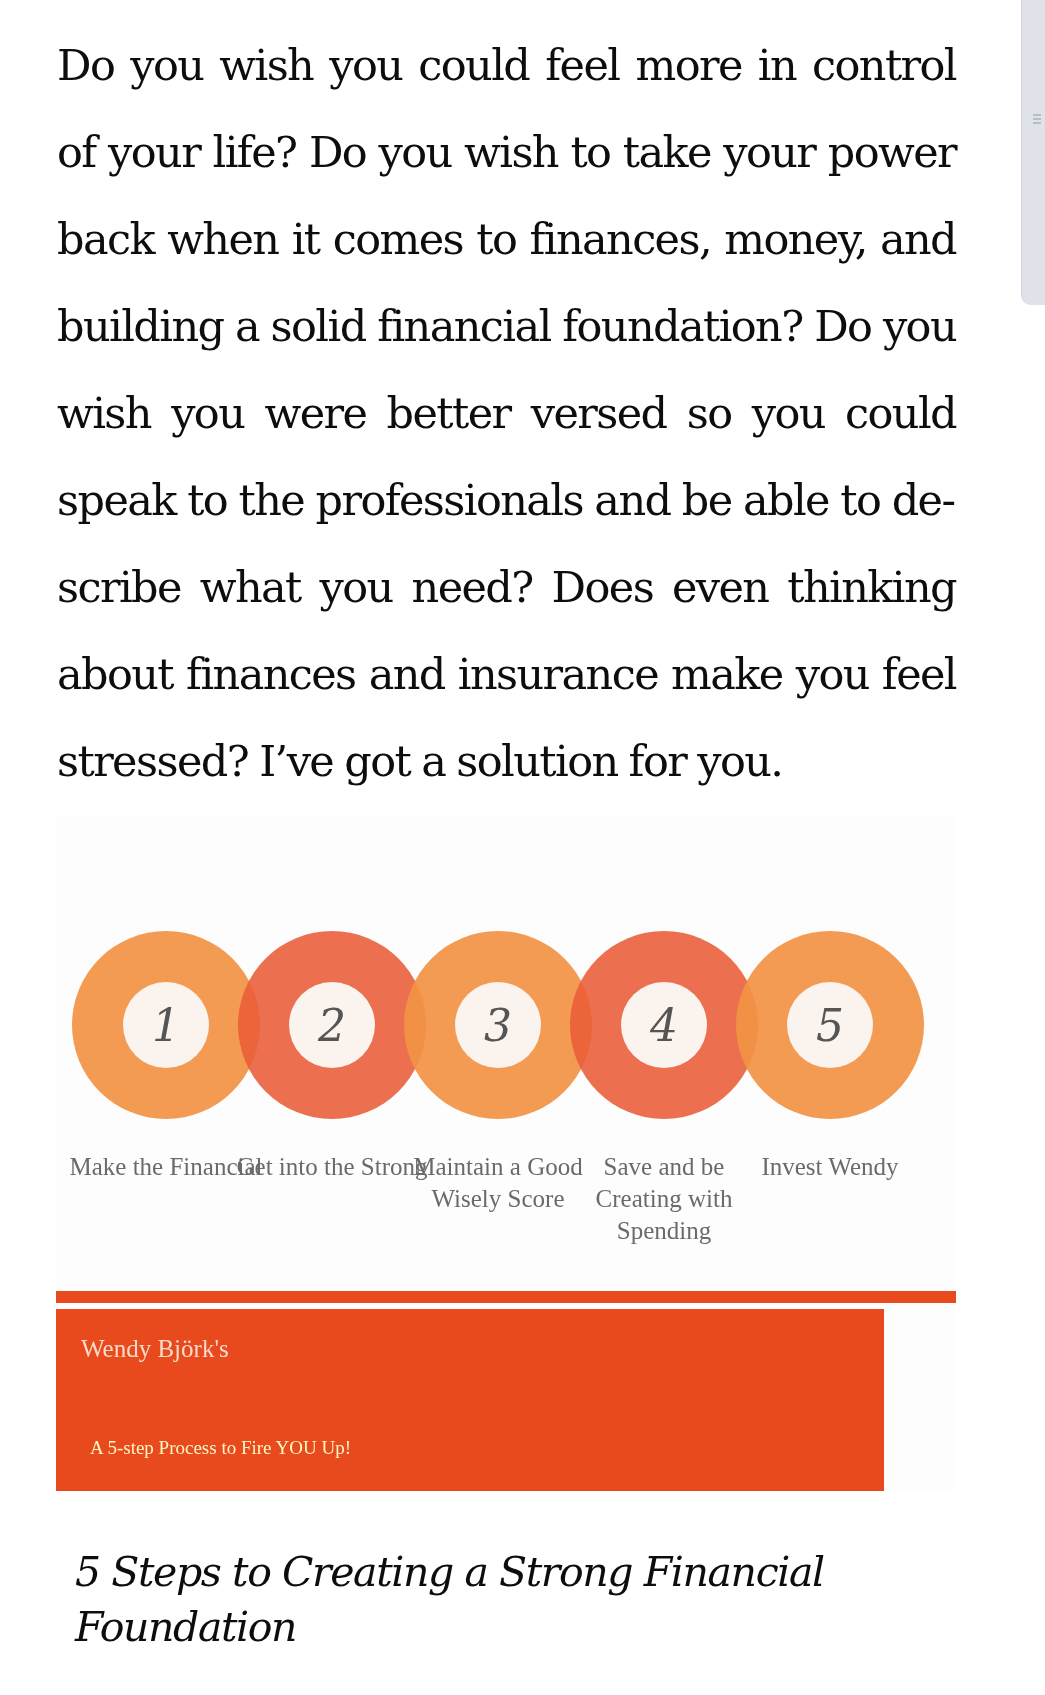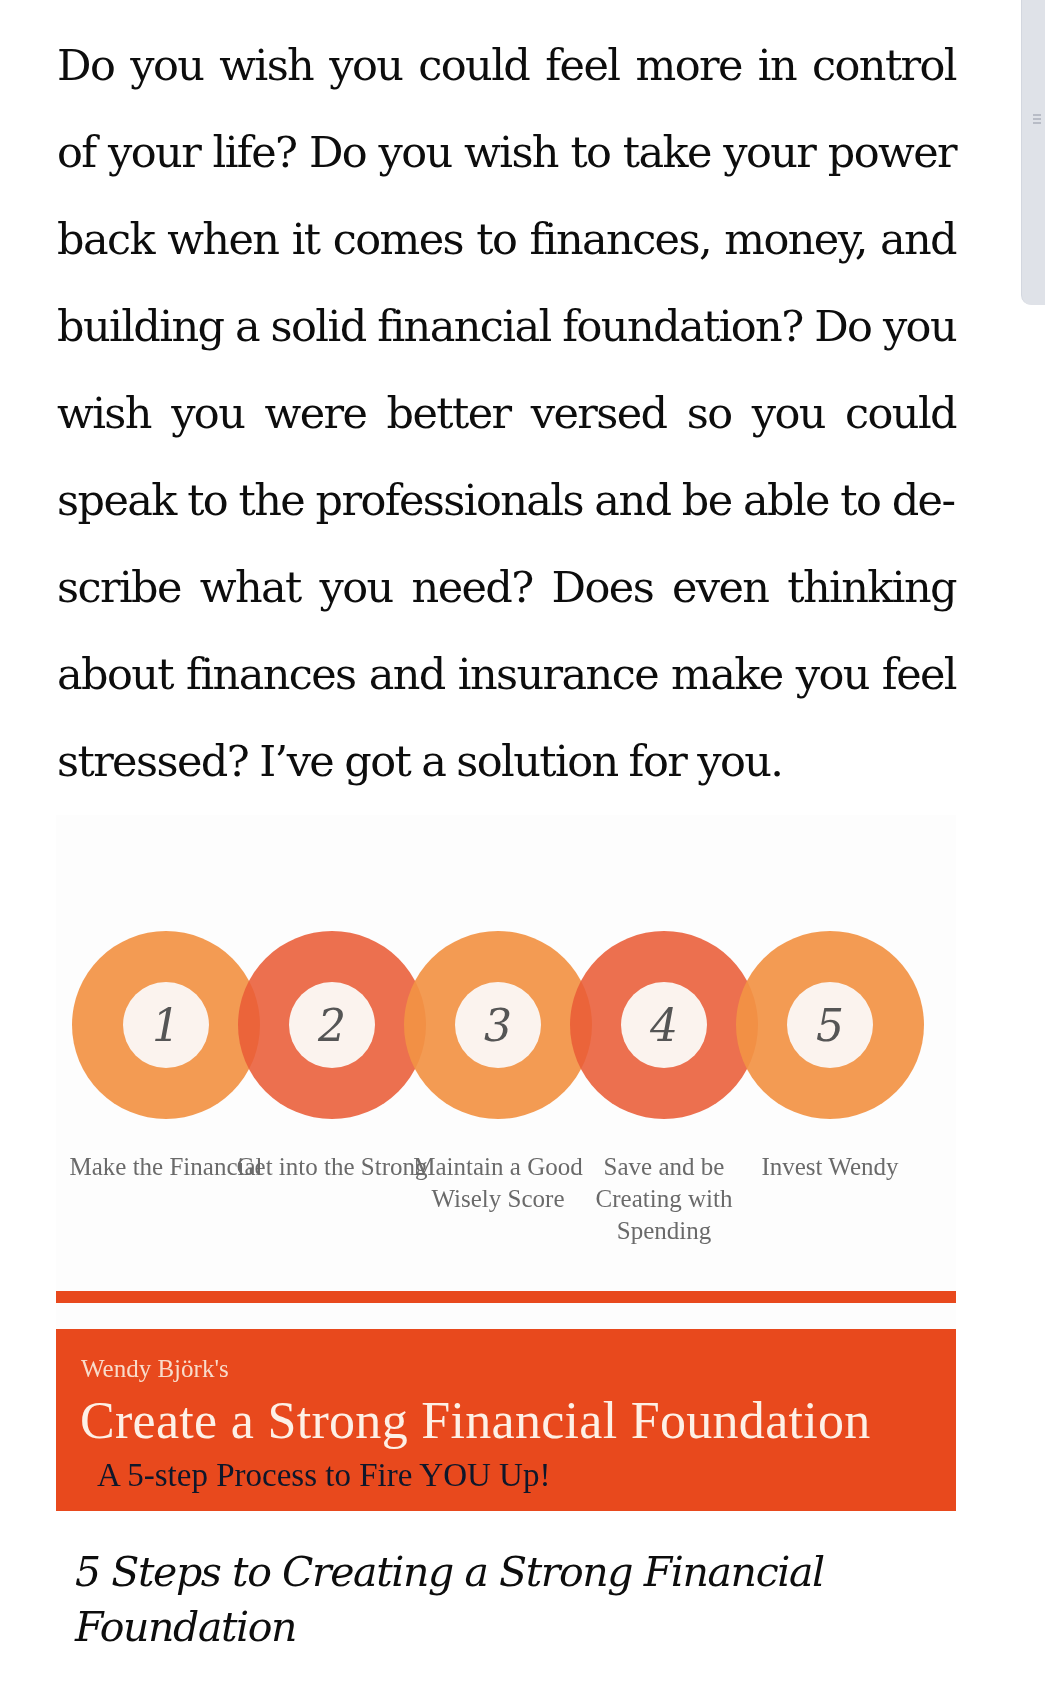--- a/index.html
+++ b/index.html
@@ -98,24 +98,23 @@
       left: 0;
       top: 476px;
       width: 900px;
       height: 12px;
       background: #e8491d;
     }
     .banner {
       position: absolute;
       left: 0;
       top: 494px;
-      width: 900px;
+      width: 828px;
       height: 182px;
       background: #e8491d;
-      margin-top: 20px;
     }
     .banner-author {
       position: absolute;
       left: 25px;
       top: 26px;
       font-family: "Liberation Serif", "DejaVu Serif", serif;
       font-size: 25px;
       color: #f8dccb;
       white-space: nowrap;
     }
@@ -124,25 +123,25 @@
       left: 24px;
       top: 62px;
       font-family: "Liberation Serif", "DejaVu Serif", serif;
       font-size: 52px;
       color: #fdf0e6;
       white-space: nowrap;
       letter-spacing: 0.3px;
     }
     .banner-subtitle {
       position: absolute;
-      left: 41px;
+      left: 34px;
       top: 128px;
       font-family: "Liberation Serif", "DejaVu Serif", serif;
-      font-size: 33px;
-      color: #0f172a;
+      font-size: 19px;
+      color: #fef9c3;
       white-space: nowrap;
     }
     .caption {
       position: absolute;
       left: 0;
       top: 1527px;
       width: 899px;
       margin: 18px;
       font-family: "DejaVu Serif", "Liberation Serif", serif;
       font-style: italic;
@@ -207,21 +206,20 @@
       <div class="step" style="left:680px;">
         <div class="ring orange"></div>
         <div class="inner">5</div>
         <div class="step-label">Invest Wendy</div>
       </div>
     </div>
 
     <div class="banner-stripe"></div>
     <div class="banner">
       <div class="banner-author">Wendy Björk's</div>
-      <div class="banner-title">Create a Strong Financial Foundation</div>
       <div class="banner-subtitle">A 5-step Process to Fire YOU Up!</div>
     </div>
   </div>
 
   <p class="caption">5 Steps to Creating a Strong Financial Foundation</p>
 </div>
 
 <div class="scrollbar-thumb">
   <div class="grip">
     <span></span>

